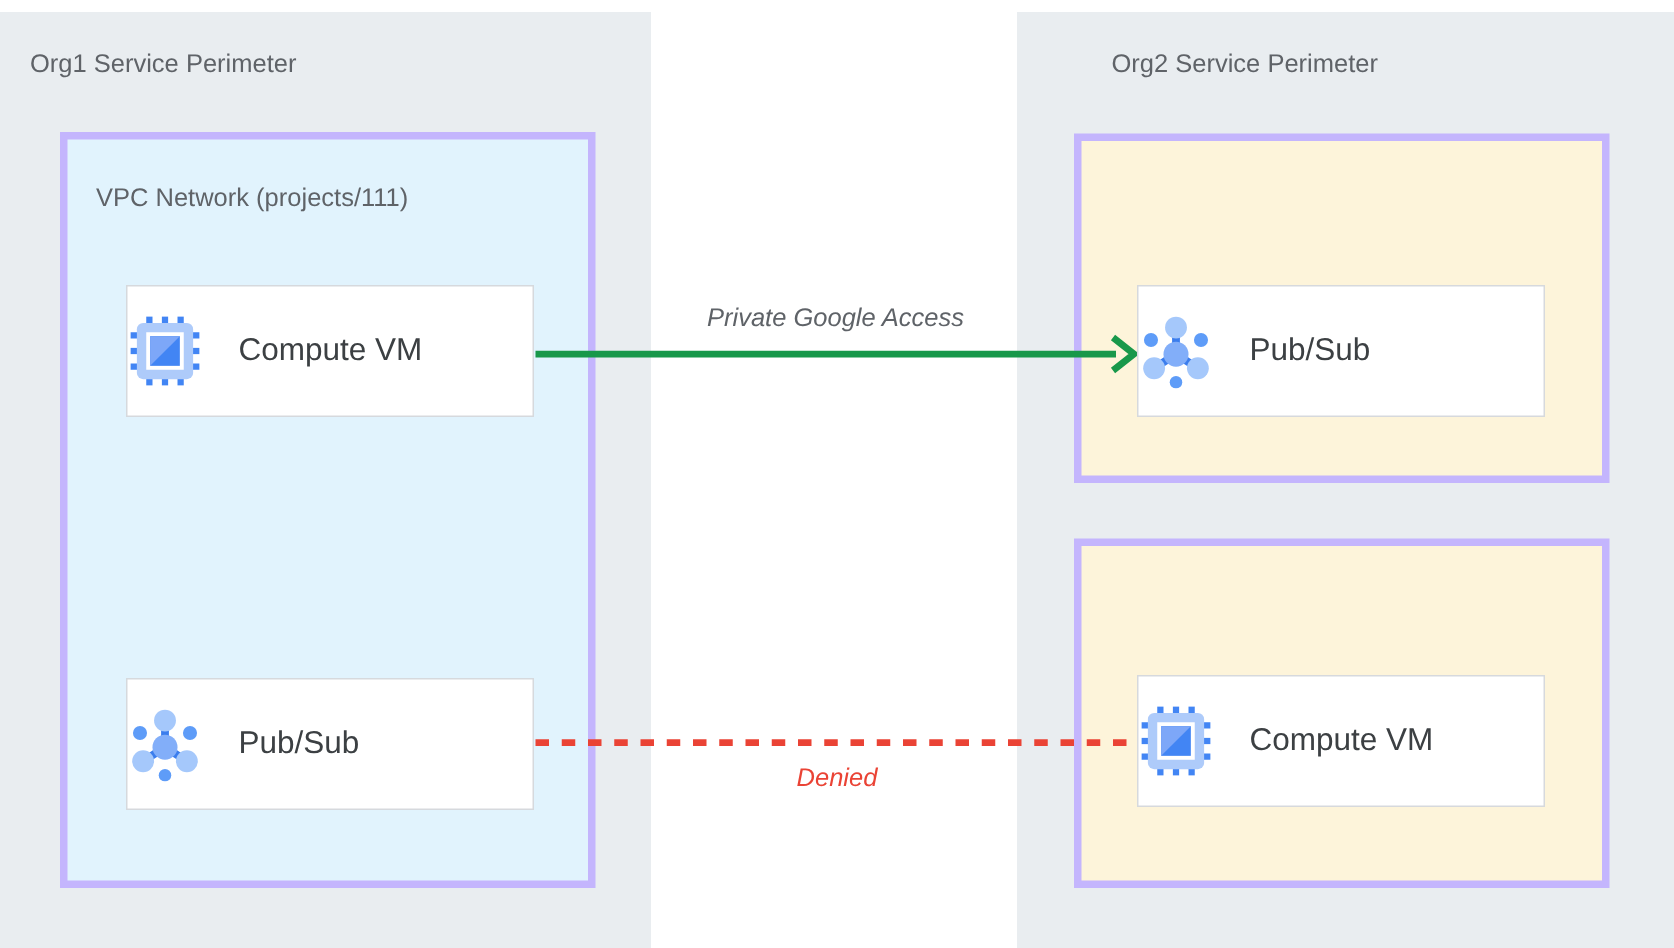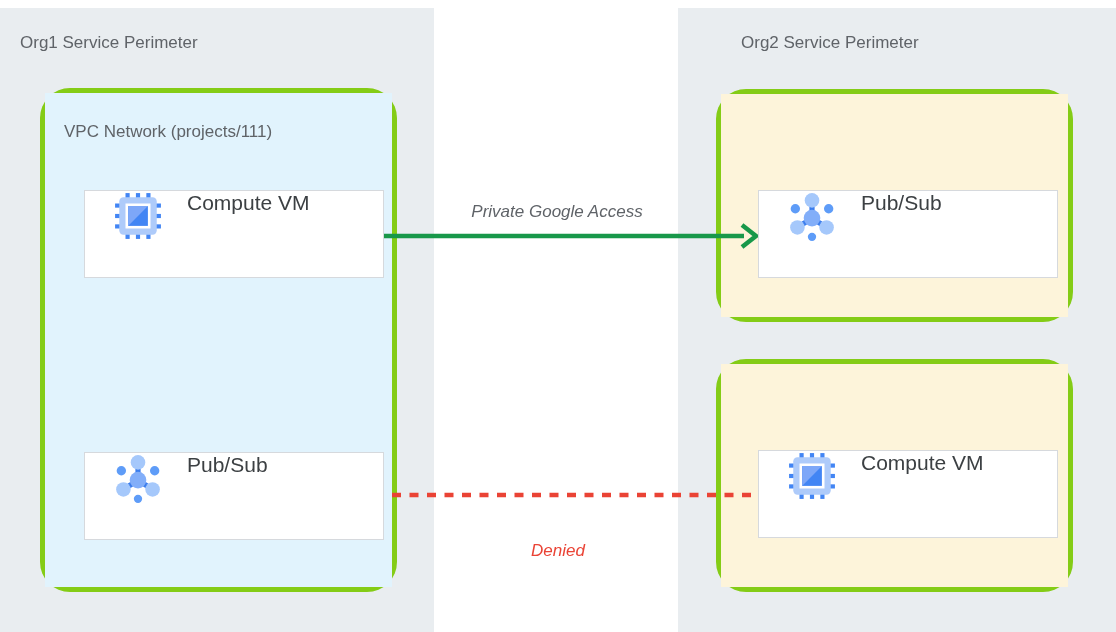--- a/index.html
+++ b/index.html
@@ -6,31 +6,31 @@
   .stage{
     position:relative;width:1116px;height:632px;background:#ffffff;overflow:hidden;
     font-family:"Liberation Sans", sans-serif;
   }
   .panel{position:absolute;top:8px;height:624px;background:#e9edf0;}
   .panel.left{left:0;width:434px;}
   .panel.right{left:678px;width:438px;}
   .perimeter-title{
     position:absolute;font-size:17px;color:#5f6368;white-space:nowrap;
   }
-  .zone-box{position:absolute;background:#84cc16;border-radius:30px;}
+  .zone-box{position:absolute;background:#c4b5fd;}
   .zone-fill{position:absolute;left:5px;top:5px;right:5px;bottom:5px;}
   .zone-fill.blue{background:#e1f3fd;}
   .zone-fill.yellow{background:#fdf4da;}
   .zone-title{
     position:absolute;left:24px;top:34px;font-size:17px;color:#5f6368;white-space:nowrap;
   }
   .node-card{
     position:absolute;width:270px;height:86px;background:#ffffff;
-    border:1px solid #d6d9dd;display:flex;align-items:flex-start;
-    padding-left:28px;gap:24px;box-sizing:content-box;
+    border:1px solid #d6d9dd;display:flex;align-items:center;
+    gap:24px;box-sizing:content-box;
   }
   .node-card .label{font-size:21px;color:#3c4043;white-space:nowrap;}
   .node-icon{width:50px;height:50px;flex:0 0 50px;}
   .overlay{position:absolute;left:0;top:0;pointer-events:none;}
   .conn-label{
     position:absolute;font-size:17px;color:#5f6368;white-space:nowrap;
     transform:translateX(-50%);
   }
   .conn-label.italic{font-style:italic;}
   .conn-label.denied{font-style:italic;}
@@ -63,21 +63,21 @@
     <g>
       <line x1="357" y1="236" x2="744" y2="236" stroke-width="4.5" style="stroke: rgb(24, 152, 74);"></line>
       <path d="M742 225 L756 236 L742 247" fill="none" stroke-width="4.5" style="stroke: rgb(24, 152, 74);"></path>
     </g>
     <g>
       <line x1="357" y1="495" x2="757" y2="495" stroke-width="4.5" stroke-dasharray="9 8.5" style="stroke: rgb(234, 67, 53);"></line>
     </g>
   </svg>
 
   <div class="conn-label italic" style="left:557px;top:202px;">Private Google Access</div>
-  <div class="conn-label denied" style="left: 558px; top: 509px; color: rgb(234, 67, 53); margin-top: 32px;">Denied</div>
+  <div class="conn-label denied" style="left: 558px; top: 509px; color: rgb(234, 67, 53);">Denied</div>
 
   <div class="node-card" style="left:84px;top:190px;">
     <svg class="node-icon" viewBox="0 0 48 48">
       <g fill="#4285f4">
         <rect x="12" y="2" width="4" height="7"></rect>
           <rect x="22" y="2" width="4" height="7"></rect>
           <rect x="32" y="2" width="4" height="7"></rect>
         <rect x="12" y="39" width="4" height="7"></rect>
           <rect x="22" y="39" width="4" height="7"></rect>
           <rect x="32" y="39" width="4" height="7"></rect>

